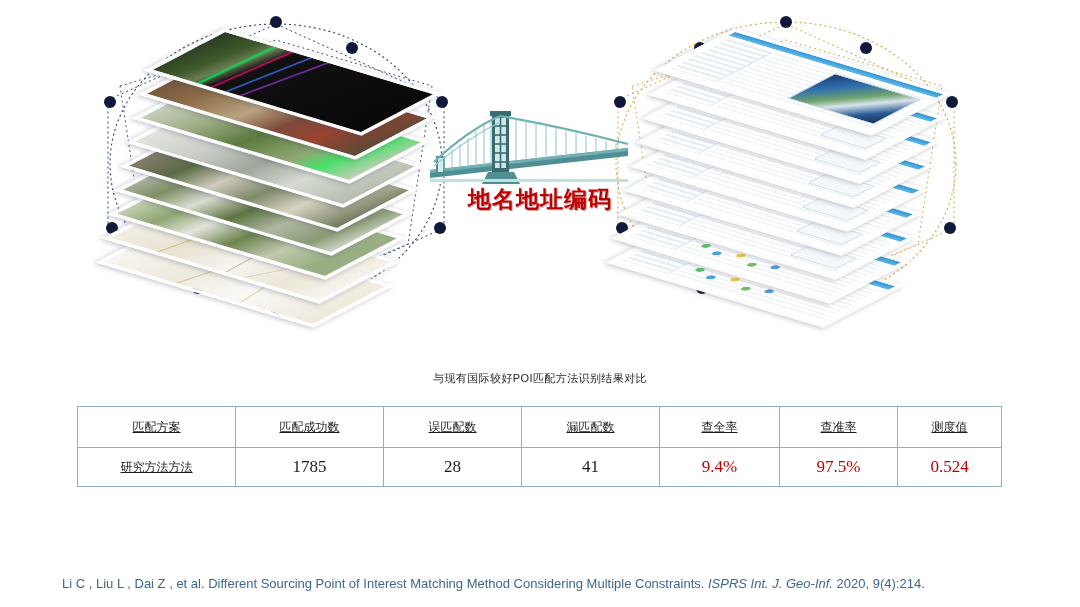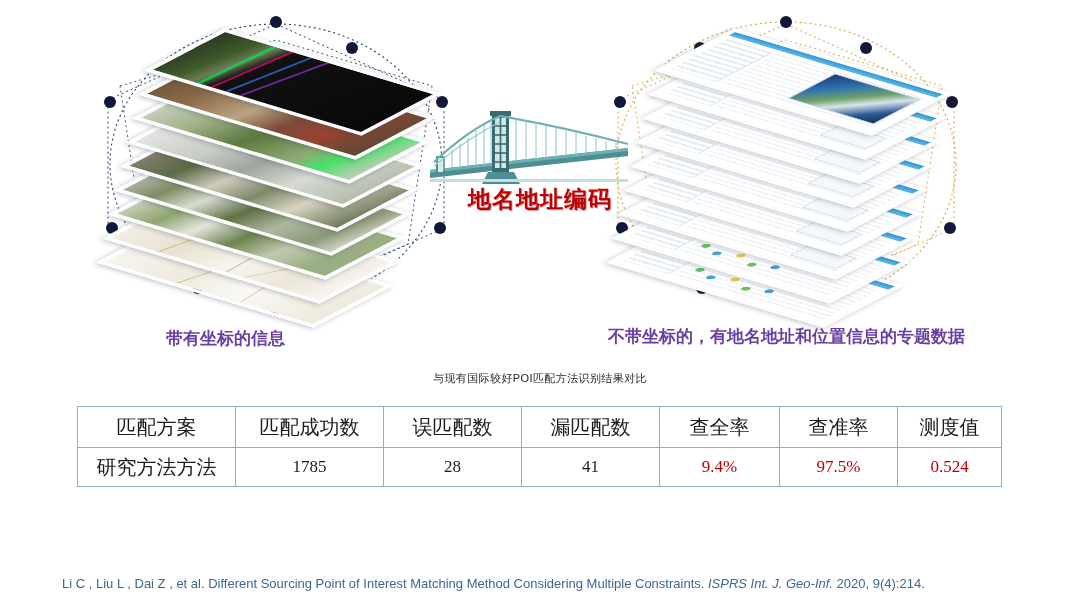--- a/index.html
+++ b/index.html
@@ -196,21 +196,21 @@
     height: 38px;
     font-weight: normal;
     padding: 0;
     background: #ffffff;
   }
   #result-table th {
     font-size: 16px;
     height: 40px;
   }
   #result-table td.num { font-family: "Liberation Serif", "DejaVu Serif", serif; font-size: 17px; }
-  #result-table th.ch, #result-table td.ch { font-size: 20px; }
+  #result-table th.ch, #result-table td.ch { font-size: 12px; text-decoration: underline; }
   .hl {
     color: #c00000;
     font-weight: bold;
   }
   .col-scheme { width: 158px; }
   .col-2 { width: 148px; }
   .col-3 { width: 138px; }
   .col-4 { width: 138px; }
   .col-5 { width: 120px; }
   .col-6 { width: 118px; }
@@ -406,22 +406,20 @@
       <line x1="178" y1="41" x2="178" y2="52"></line>
       <line x1="188" y1="43" x2="188" y2="51"></line>
     </g>
 
     <polygon points="60,72 86,72 92,84 54,84" fill="#4f8e93"></polygon>
     <rect x="2" y="79" width="198" height="3" fill="#bfe0e2"></rect>
   </svg>
 
   <div id="center-label">地名地址编码</div>
 
-  <div class="caption" id="caption-left">带有坐标的信息</div>
-  <div class="caption" id="caption-right">不带坐标的，有地名地址和位置信息的专题数据</div>
 </div>
 
 <div id="table-title">与现有国际较好POI匹配方法识别结果对比</div>
 
 <table id="result-table">
   <colgroup>
     <col class="col-scheme">
       <col class="col-2">
       <col class="col-3">
       <col class="col-4">

